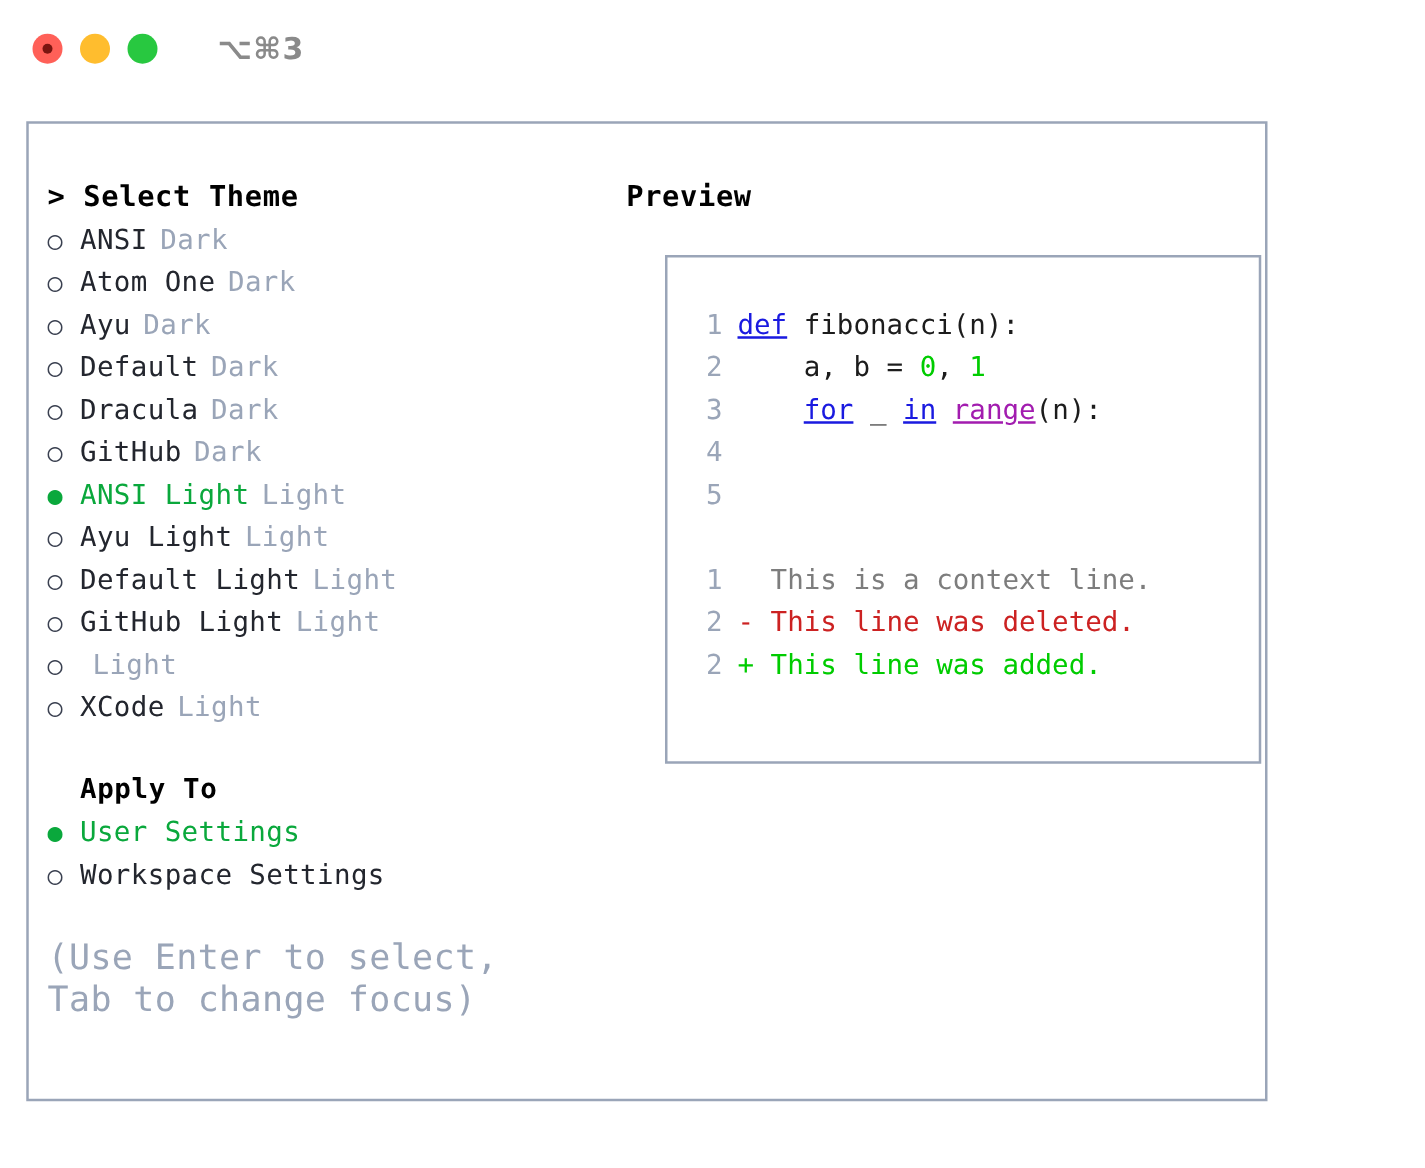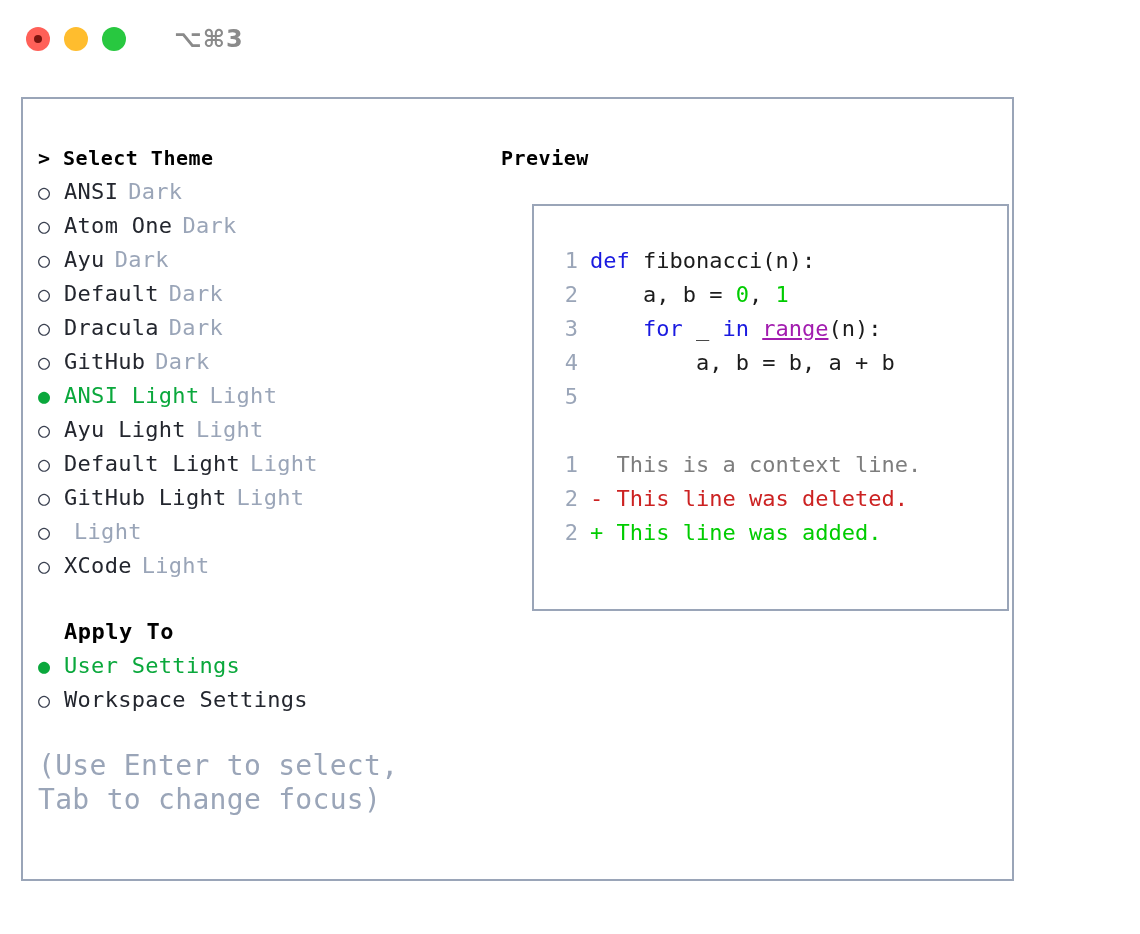--- a/index.html
+++ b/index.html
@@ -72,21 +72,21 @@
     left: 15px; top: 42px;
     width: 460px;
   }
   .col-right {
     position: absolute;
     left: 478px; top: 42px;
     width: 500px;
   }
 
   .section-title {
-    font-size: 20px;
+    font-size: 23px;
     font-weight: 700;
     color: #000000;
     letter-spacing: 0.5px;
     line-height: 34px;
     white-space: pre;
   }
 
   
   .opt-list { margin-top: 0; }
   .opt {
@@ -157,21 +157,21 @@
   }
   .ln {
     display: inline-block;
     width: 30px;
     flex: 0 0 30px;
     text-align: right;
     color: #9aa5b8;
     margin-right: 12px;
   }
   .code-text { white-space: pre; }
-  .tok-kw   { color: #1a1ae0; }
+  .tok-kw   { color: #1a1ae0; text-decoration: underline; }
   .tok-fn   { color: #a21caf; text-decoration: underline; }
   .tok-num  { color: #00cc00; }
   .tok-id   { color: #1c1c1c; }
 
   .diff-gap { height: 34px; }
   .diff-ctx { color: #7d7d7d; }
   .diff-del { color: #cc2222; }
   .diff-add { color: #00cc00; }
 </style>
 </head>
@@ -219,21 +219,21 @@
       <div class="hint">(Use Enter to select, Tab to change focus)</div>
     </div>
 
     <div class="col-right">
       <div class="section-title">Preview</div>
       <div class="preview-box">
         <div id="code-sample">
             <div class="code-line"><span class="ln">1</span><span class="code-text"><span class="tok-kw">def</span><span class="tok-id"> fibonacci(n):</span></span></div>
             <div class="code-line"><span class="ln">2</span><span class="code-text"><span class="tok-id">    a, b = </span><span class="tok-num">0</span><span class="tok-id">, </span><span class="tok-num">1</span></span></div>
             <div class="code-line"><span class="ln">3</span><span class="code-text"><span class="tok-id">    </span><span class="tok-kw">for</span><span class="tok-id"> _ </span><span class="tok-kw">in</span><span class="tok-id"> </span><span class="tok-fn">range</span><span class="tok-id">(n):</span></span></div>
-            <div class="code-line"><span class="ln">4</span><span class="code-text"><span class="tok-id">        a, b = b, a + b</span></span></div>
+            <div class="code-line"><span class="ln">4</span></div>
             <div class="code-line"><span class="ln">5</span></div>
           </div>
         <div class="diff-gap"></div>
         <div id="diff-sample">
             <div class="code-line"><span class="ln">1</span><span class="code-text diff-ctx">  This is a context line.</span></div>
             <div class="code-line"><span class="ln">2</span><span class="code-text diff-del">- This line was deleted.</span></div>
             <div class="code-line"><span class="ln">2</span><span class="code-text diff-add">+ This line was added.</span></div>
           </div>
       </div>
     </div>

